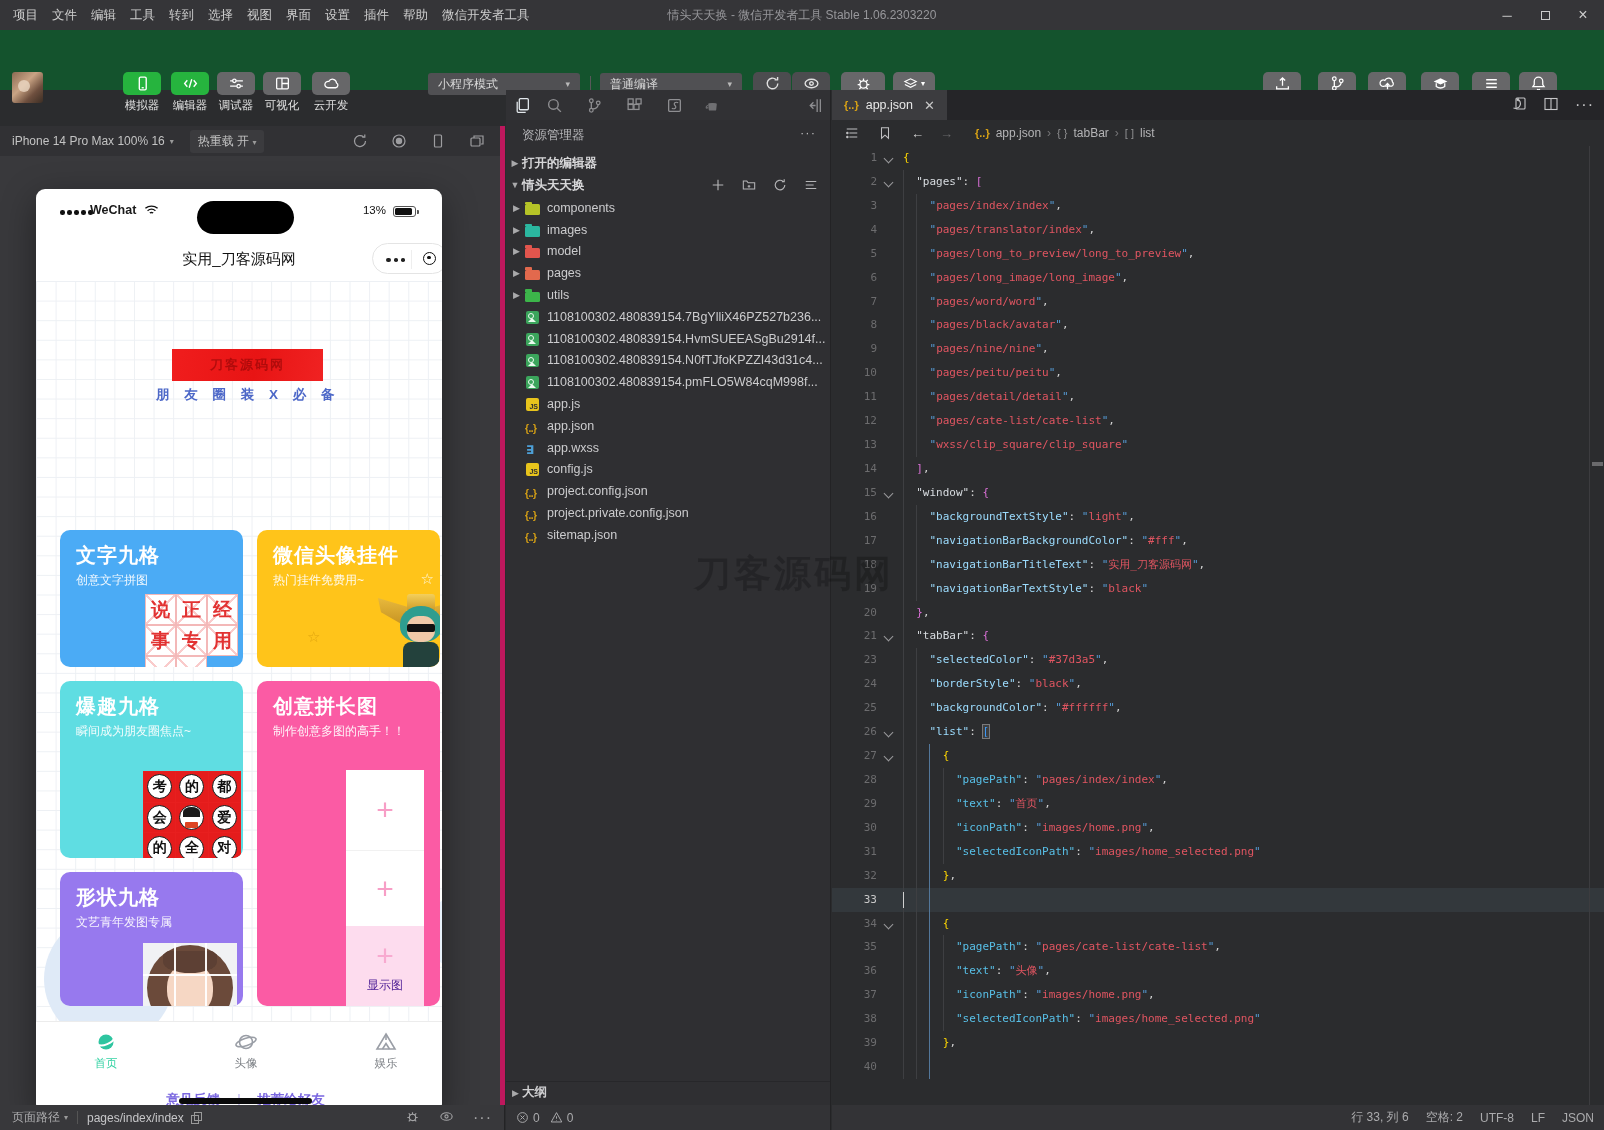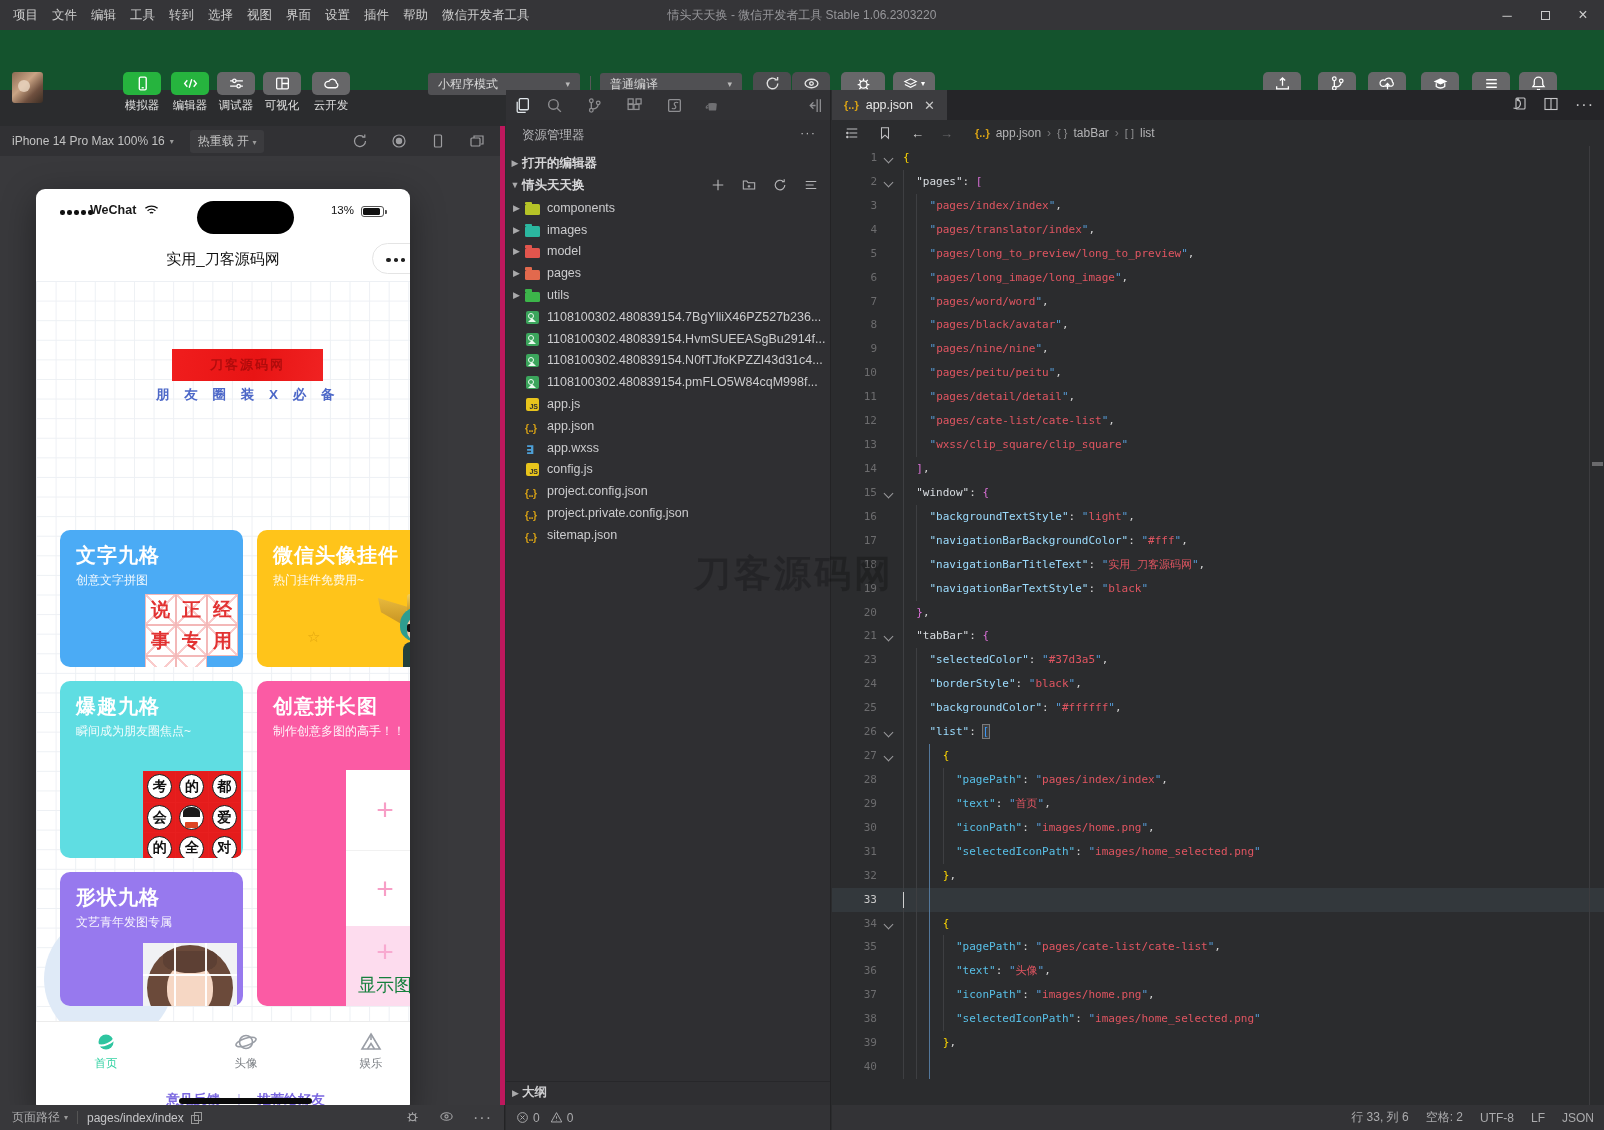--- a/index.html
+++ b/index.html
@@ -39,21 +39,21 @@
 #sim-bottom .t1 { font-size:12px; color:#ababad; margin-left:12px; }
 #sim-bottom .car { font-size:8px; color:#9a9a9a; margin-left:4px; }
 #sim-bottom .sep { width:1px; height:13px; background:#555; margin:0 9px; }
 #sim-bottom .t2 { font-size:12px; color:#c7c7c9; }
 #sim-bottom .cp { margin-left:7px; width:11px; height:12px; position:relative; }
 #sim-bottom .cp i, #sim-bottom .cp b { position:absolute; border:1px solid #9a9a9a; width:8px; height:9px; }
 #sim-bottom .cp i { left:0; bottom:0; background:#38383b; } #sim-bottom .cp b { right:0; top:0; }
 #sim-bottom .ric { margin-left:auto; display:flex; gap:19px; padding-right:12px; color:#a3a3a5; }
 
 
-#phone { position:absolute; left:36px; top:63px; width:374px; height:924px; background:#fff; border-radius:9px; box-shadow:0 10px 34px rgba(0,0,0,.4); overflow:hidden; }
+#phone { position:absolute; left:36px; top:63px; width:406px; height:924px; background:#fff; border-radius:9px; box-shadow:0 10px 34px rgba(0,0,0,.4); overflow:hidden; }
 #p-status { position:absolute; left:0; top:0; width:100%; height:44px; }
 .p-dots { position:absolute; left:24px; top:21px; display:flex; gap:2.5px; align-items:center; }
 .p-dots i { width:4.5px; height:4.5px; border-radius:50%; background:#111; }
 .p-carrier { position:absolute; left:54px; top:14px; font-size:12.5px; color:#1a1a1a; font-weight:600; }
 #p-notch { position:absolute; left:161px; top:12px; width:97px; height:33px; background:#000; border-radius:17px; }
 .p-batt-t { position:absolute; right:56px; top:15px; font-size:11.5px; color:#111; }
 .p-batt { position:absolute; right:26px; top:17px; width:23px; height:11px; border:1px solid #555; border-radius:3px; }
 .p-batt:before { content:''; position:absolute; left:1px; top:1px; bottom:1px; width:17px; background:#111; border-radius:1.5px; }
 .p-batt:after { content:''; position:absolute; right:-3.5px; top:3px; width:2px; height:4px; background:#555; border-radius:0 1px 1px 0; }
 #p-nav-title { position:absolute; left:0; top:61px; width:100%; text-align:center; font-size:15px; color:#111; font-weight:500; }
@@ -89,21 +89,21 @@
 #pendant .hair { position:absolute; left:24px; top:12px; width:42px; height:36px; background:#2e9d8f; border-radius:50% 50% 42% 42%; }
 #pendant .face { position:absolute; left:31px; top:22px; width:28px; height:26px; background:#f0c9a8; border-radius:42%; }
 #pendant .glass { position:absolute; left:31px; top:30px; width:28px; height:8px; background:#111; border-radius:2px; }
 #pendant .body { position:absolute; left:27px; top:48px; width:36px; height:25px; background:#23413c; border-radius:8px 8px 0 0; }
 .star { position:absolute; font-size:15px; color:rgba(255,255,255,.85); }
 .star.amber { color:#e0a50f; }
 
 #strip { position:absolute; left:89px; top:89px; width:78px; height:236px; background:#fff; }
 #strip .sec { position:absolute; left:0; width:100%; display:flex; align-items:center; justify-content:center; color:#f79ec6; font-size:30px; font-weight:200; }
 #strip .s3 { background:#fddcee; flex-direction:column; color:#f8aad0; }
-#strip .s3 .lbl { font-size:18px; margin-top:4px; color:#15803d; font-weight:400; }
+#strip .s3 .lbl { font-size:12px; margin-top:4px; color:#4c1d95; font-weight:400; }
 #strip .dv { position:absolute; left:0; width:100%; height:1px; background:#f1f1f1; }
 
 #photo { position:absolute; left:83px; top:71px; width:94px; height:63px; background:#f1f2f4; overflow:hidden; }
 #photo .circ { position:absolute; left:4px; top:2px; width:86px; height:86px; border-radius:50%; background:#6b4a3a; overflow:hidden; }
 #photo .facee { position:absolute; left:20px; top:18px; width:46px; height:52px; background:#f6d7c4; border-radius:46%; }
 #photo .bang { position:absolute; left:16px; top:6px; width:54px; height:22px; background:#5d4034; border-radius:0 0 50% 50%; }
 #photo .gl { position:absolute; background:rgba(255,255,255,.95); }
 #footer-links { position:absolute; left:0; top:810px; width:100%; text-align:center; font-size:13.5px; font-weight:bold; color:#7b68e0; }
 #footer-links .sp { margin:0 12px; color:#a193e8; font-weight:400; }
 #p-tabbar { position:absolute; left:0; top:832px; width:419px; height:56px; background:#fff; border-top:1px solid #ececec; }
@@ -529,21 +529,21 @@
           </div>
           <div class="ptab" style="left: 170px;">
             <span class="tic">
               <svg viewBox="0 0 24 24" fill="none" stroke="#9a9ea6" stroke-width="1.6">
                 <circle cx="12" cy="12" r="6.5"></circle>
                 <ellipse cx="12" cy="12" rx="10.5" ry="3.6" transform="rotate(-18 12 12)"></ellipse>
               </svg>
             </span>
             <span class="tlb">头像</span>
           </div>
-          <div class="ptab" style="left: 295px;">
+          <div class="ptab" style="left: 310px;">
             <span class="tic">
               <svg viewBox="0 0 24 24" fill="none" stroke="#9a9ea6" stroke-width="1.6">
                 <path d="M12 4 L21 19 H3 Z"></path>
                 <path d="M12 4 L12 10 M8.5 19 L12 13.5 15.5 19"></path>
               </svg>
             </span>
             <span class="tlb">娱乐</span>
           </div>
         </div>
       <div id="p-home"></div>

